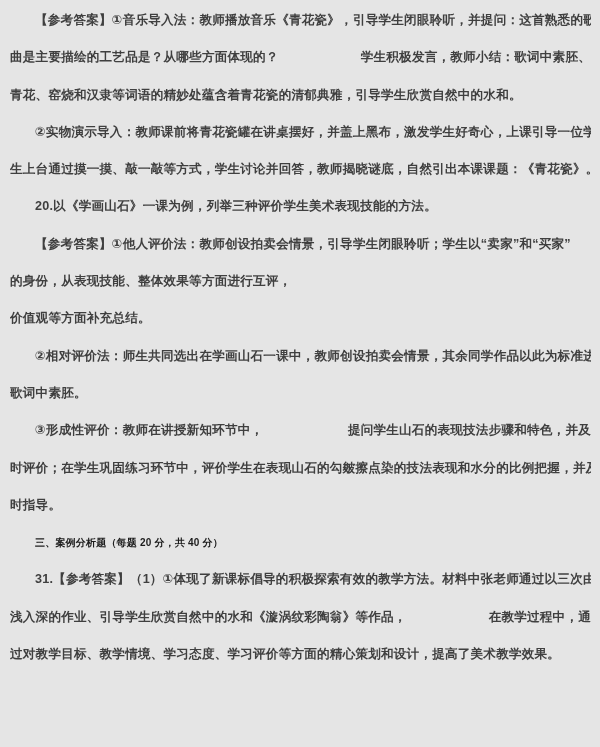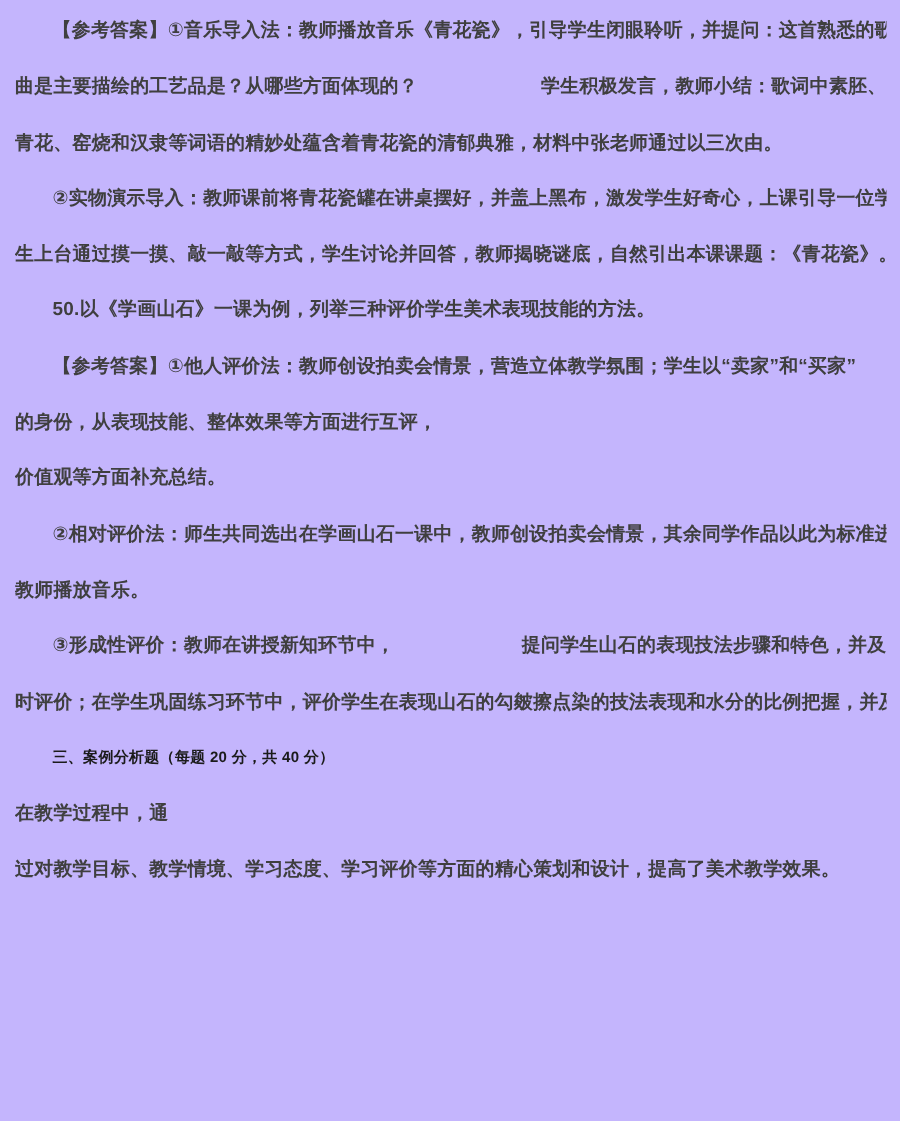--- a/index.html
+++ b/index.html
@@ -8,21 +8,21 @@
     height: 747px;
     background: #ffffff;
     font-family: "Liberation Sans", "DejaVu Sans", sans-serif;
     overflow: hidden;
   }
   .page {
     width: 600px;
     height: 747px;
     box-sizing: border-box;
     padding: 2px 9px 0 10px;
-    background: #c4b5fd;
+    background: #e5e5e5;
     overflow: hidden;
   }
   .line {
     height: 37.3px;
     line-height: 37.3px;
     font-size: 12.6px;
     letter-spacing: 0.2px;
     color: #3f3f3f;
     font-weight: 600;
     white-space: nowrap;
@@ -43,35 +43,38 @@
 </head>
 <body>
 
 <div class="page">
   <div class="doc" id="doc">
       <div class="line indent"><span class="seg">【参考答案】①音乐导入法：教师播放音乐《青花瓷》，引导学生闭眼聆听，并提问：这首熟悉的歌</span></div>
       <div class="line gap">
         <span class="seg">曲是主要描绘的工艺品是？从哪些方面体现的？</span>
         <span class="seg">学生积极发言，教师小结：歌词中素胚、</span>
       </div>
-      <div class="line"><span class="seg">青花、窑烧和汉隶等词语的精妙处蕴含着青花瓷的清郁典雅，材料中张老师通过以三次由。</span></div>
+      <div class="line"><span class="seg">青花、窑烧和汉隶等词语的精妙处蕴含着青花瓷的清郁典雅，引导学生欣赏自然中的水和。</span></div>
       <div class="line indent"><span class="seg">②实物演示导入：教师课前将青花瓷罐在讲桌摆好，并盖上黑布，激发学生好奇心，上课引导一位学</span></div>
       <div class="line"><span class="seg">生上台通过摸一摸、敲一敲等方式，学生讨论并回答，教师揭晓谜底，自然引出本课课题：《青花瓷》。</span></div>
-      <div class="line indent"><span class="seg">50.以《学画山石》一课为例，列举三种评价学生美术表现技能的方法。</span></div>
-      <div class="line indent"><span class="seg">【参考答案】①他人评价法：教师创设拍卖会情景，营造立体教学氛围；学生以“卖家”和“买家”</span></div>
+      <div class="line indent"><span class="seg">20.以《学画山石》一课为例，列举三种评价学生美术表现技能的方法。</span></div>
+      <div class="line indent"><span class="seg">【参考答案】①他人评价法：教师创设拍卖会情景，引导学生闭眼聆听；学生以“卖家”和“买家”</span></div>
       <div class="line gap">
         <span class="seg">的身份，从表现技能、整体效果等方面进行互评，</span>
       </div>
       <div class="line"><span class="seg">价值观等方面补充总结。</span></div>
       <div class="line indent"><span class="seg">②相对评价法：师生共同选出在学画山石一课中，教师创设拍卖会情景，其余同学作品以此为标准进</span></div>
-      <div class="line"><span class="seg">教师播放音乐。</span></div>
+      <div class="line"><span class="seg">歌词中素胚。</span></div>
       <div class="line indent gap">
         <span class="seg">③形成性评价：教师在讲授新知环节中，</span>
         <span class="seg">提问学生山石的表现技法步骤和特色，并及</span>
       </div>
       <div class="line"><span class="seg">时评价；在学生巩固练习环节中，评价学生在表现山石的勾皴擦点染的技法表现和水分的比例把握，并及</span></div>
+      <div class="line"><span class="seg">时指导。</span></div>
       <div class="line indent heading"><span class="seg">三、案例分析题（每题 20 分，共 40 分）</span></div>
+      <div class="line indent"><span class="seg">31.【参考答案】（1）①体现了新课标倡导的积极探索有效的教学方法。材料中张老师通过以三次由</span></div>
       <div class="line gap">
+        <span class="seg">浅入深的作业、引导学生欣赏自然中的水和《漩涡纹彩陶翁》等作品，</span>
         <span class="seg">在教学过程中，通</span>
       </div>
       <div class="line"><span class="seg">过对教学目标、教学情境、学习态度、学习评价等方面的精心策划和设计，提高了美术教学效果。</span></div>
     </div>
 </div>
 
 </body></html>

